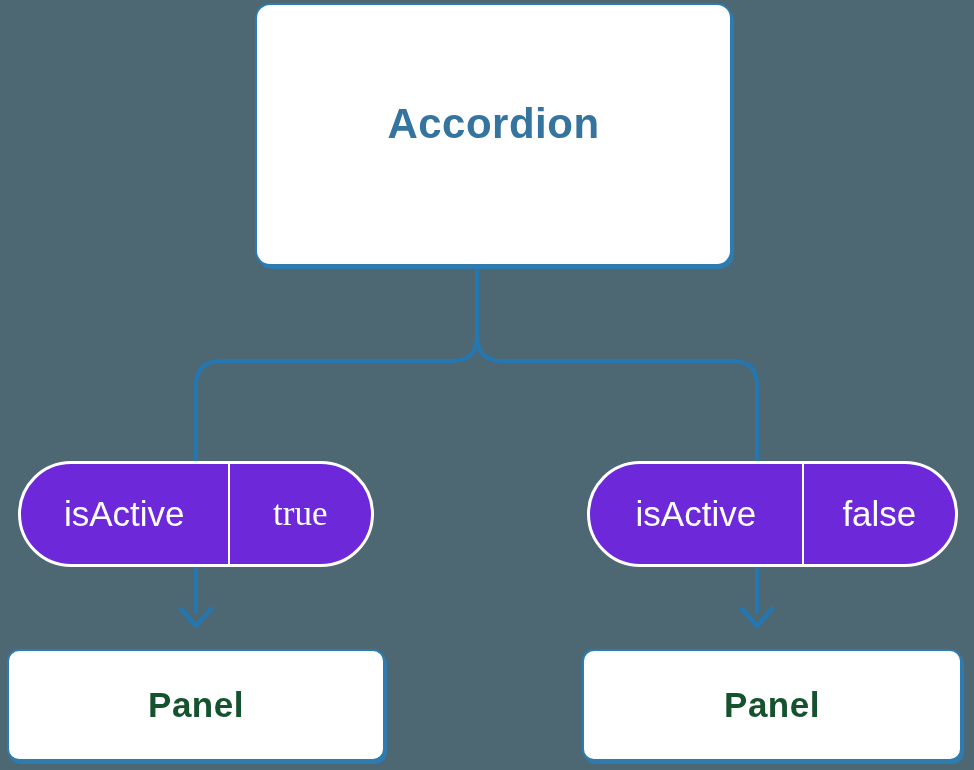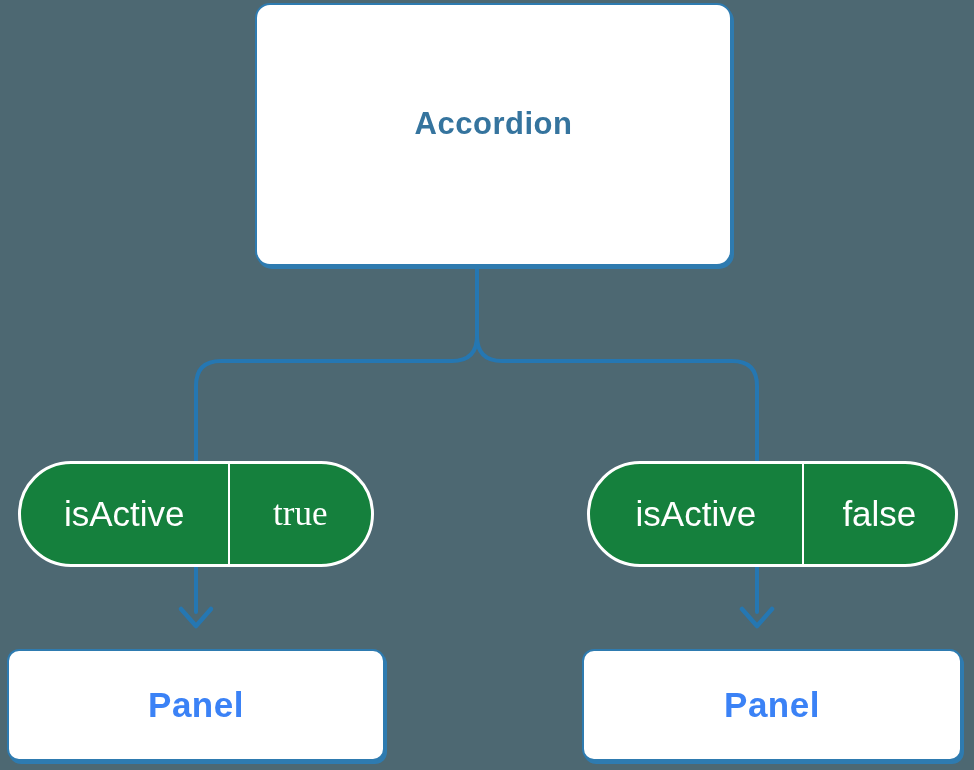--- a/index.html
+++ b/index.html
@@ -32,21 +32,21 @@
     justify-content: center;
     z-index: 2;
   }
   .root-card {
     left: 255px; top: 3px;
     width: 477px; height: 263px;
     border-radius: 15px;
     flex-direction: column;
   }
   .card-title {
-    font-size: 31px;
+    font-size: 42px;
     font-weight: 700;
     color: #35749e;
     letter-spacing: 0.5px;
     margin-bottom: 22px;
     text-align: right;
   }
   .pill {
     display: flex;
     align-items: stretch;
     box-sizing: border-box;
@@ -55,21 +55,21 @@
   }
   .outline-pill {
     width: 370px; height: 105px;
     border: 2.5px solid #6166db;
     color: #6166db;
     background: #ffffff;
   }
   .outline-pill .pill-divider { background: #6166db; }
   .solid-pill {
     position: absolute;
-    background: #15803d;
+    background: #6d28d9;
     border: 3px solid #ffffff;
     color: #ffffff;
     z-index: 3;
   }
   .solid-pill .pill-divider { background: #ffffff; }
   .pill-seg {
     display: flex;
     align-items: center;
     justify-content: center;
     font-size: 35px;
@@ -90,21 +90,21 @@
     left: 587px; top: 461px;
     width: 371px; height: 106px;
   }
   .pill-right .pill-name { flex: 0 0 58%; }
   .pill-right .pill-value { flex: 1; }
   .panel-card {
     height: 112px;
     border-radius: 12px;
     font-size: 35px;
     font-weight: 700;
-    color: #3b82f6;
+    color: #14532d;
     letter-spacing: 0.5px;
   }
   .panel-left  { left: 7px;   top: 649px; width: 378px; }
   .panel-right { left: 582px; top: 649px; width: 380px; }
 </style>
 </head>
 <body>
 
 <div class="stage">
 

